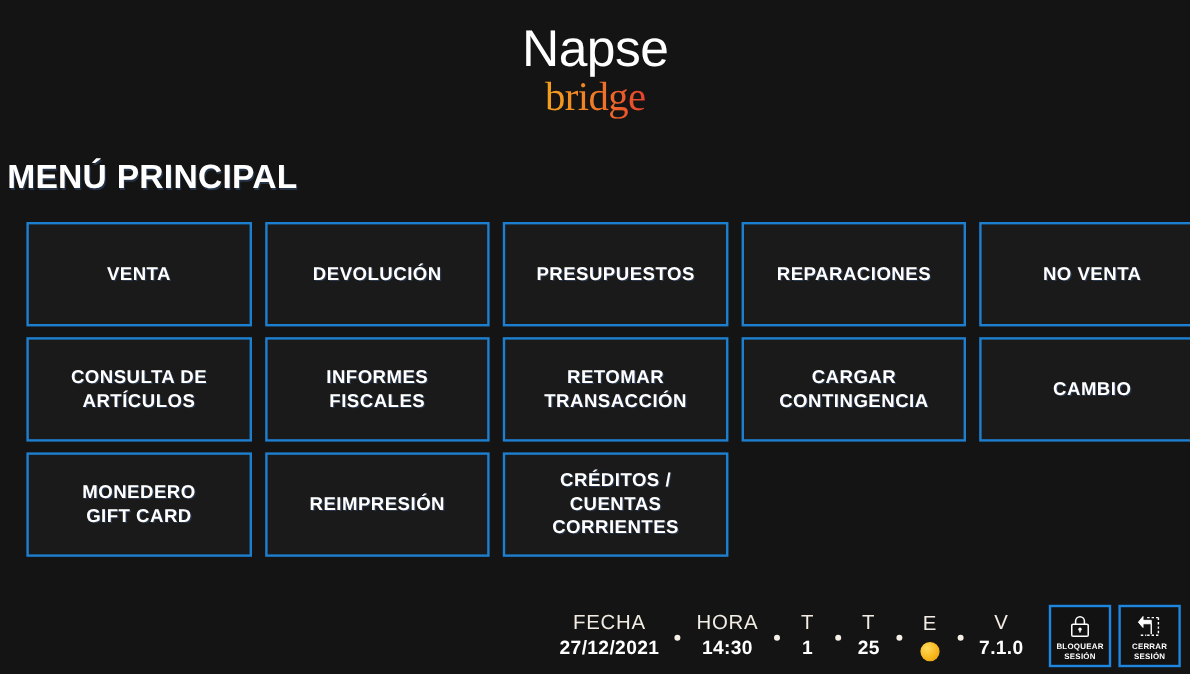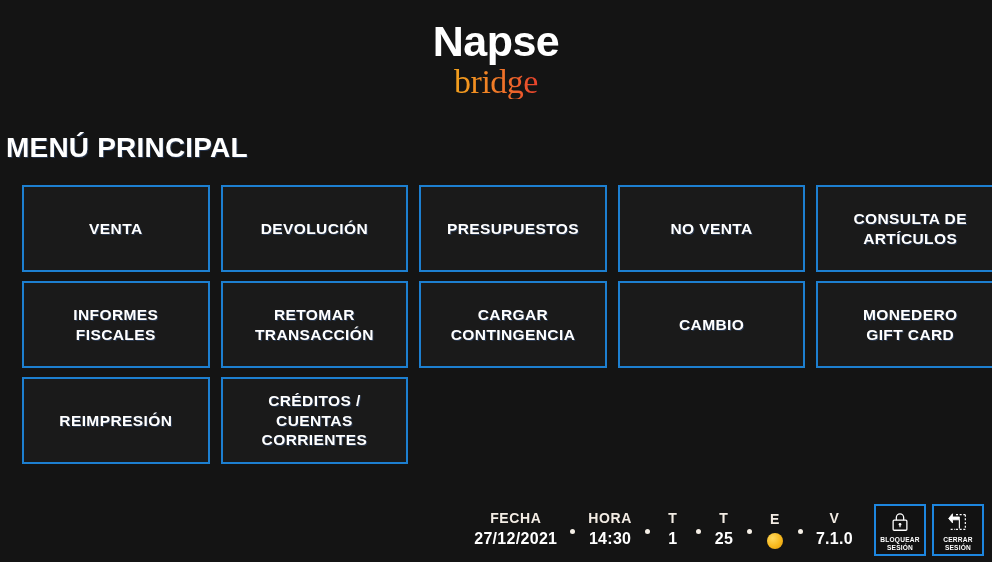--- a/index.html
+++ b/index.html
@@ -17,21 +17,21 @@
 
   
   .header {
     position:absolute;
     left:0; top:0; width:992px; height:118px;
     display:flex; align-items:center; justify-content:center;
   }
   .logo { text-align:center; line-height:1; }
   .logo-top {
     font-size:43px;
-    font-weight:700;
+    font-weight:400;
     letter-spacing:-0.5px;
     color:#ffffff;
     display:block;
   }
   .logo-bottom {
     font-size:34px;
     font-weight:400;
     letter-spacing:-0.5px;
     display:block;
     margin-top:2px;
@@ -105,22 +105,22 @@
   }
   .status-field {
     display:flex;
     flex-direction:column;
     align-items:center;
     justify-content:center;
     min-width:34px;
     padding:0 7px;
   }
   .status-label {
-    font-size:14px;
-    font-weight:bold;
+    font-size:17px;
+    font-weight:normal;
     color:#f3ece4;
     letter-spacing:0.6px;
     line-height:1.25;
   }
   .status-value {
     font-size:16px;
     font-weight:bold;
     color:#ffffff;
     letter-spacing:0.3px;
     line-height:1.3;
@@ -187,20 +187,21 @@
     </div>
   </div>
 
   <div class="page-title">MENÚ PRINCIPAL</div>
 
   <div class="menu-grid">
 
     <div class="menu-btn">VENTA</div>
     <div class="menu-btn">DEVOLUCIÓN</div>
     <div class="menu-btn">PRESUPUESTOS</div>
+    <div class="menu-btn">REPARACIONES</div>
     <div class="menu-btn">NO VENTA</div>
 
     <div class="menu-btn">CONSULTA DE
 ARTÍCULOS</div>
     <div class="menu-btn">INFORMES
 FISCALES</div>
     <div class="menu-btn">RETOMAR
 TRANSACCIÓN</div>
     <div class="menu-btn">CARGAR
 CONTINGENCIA</div>

